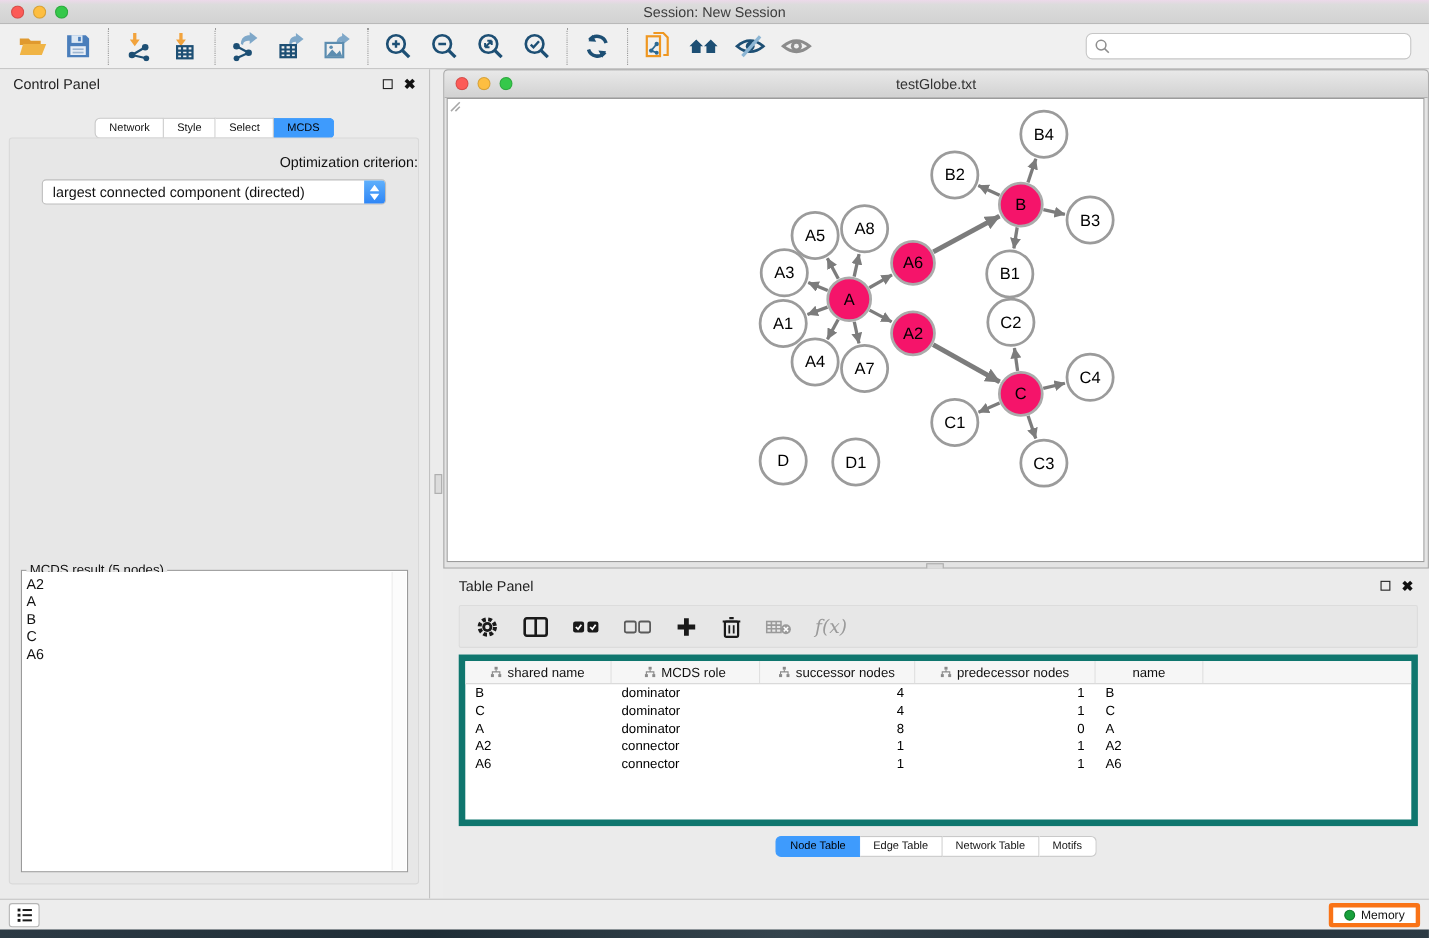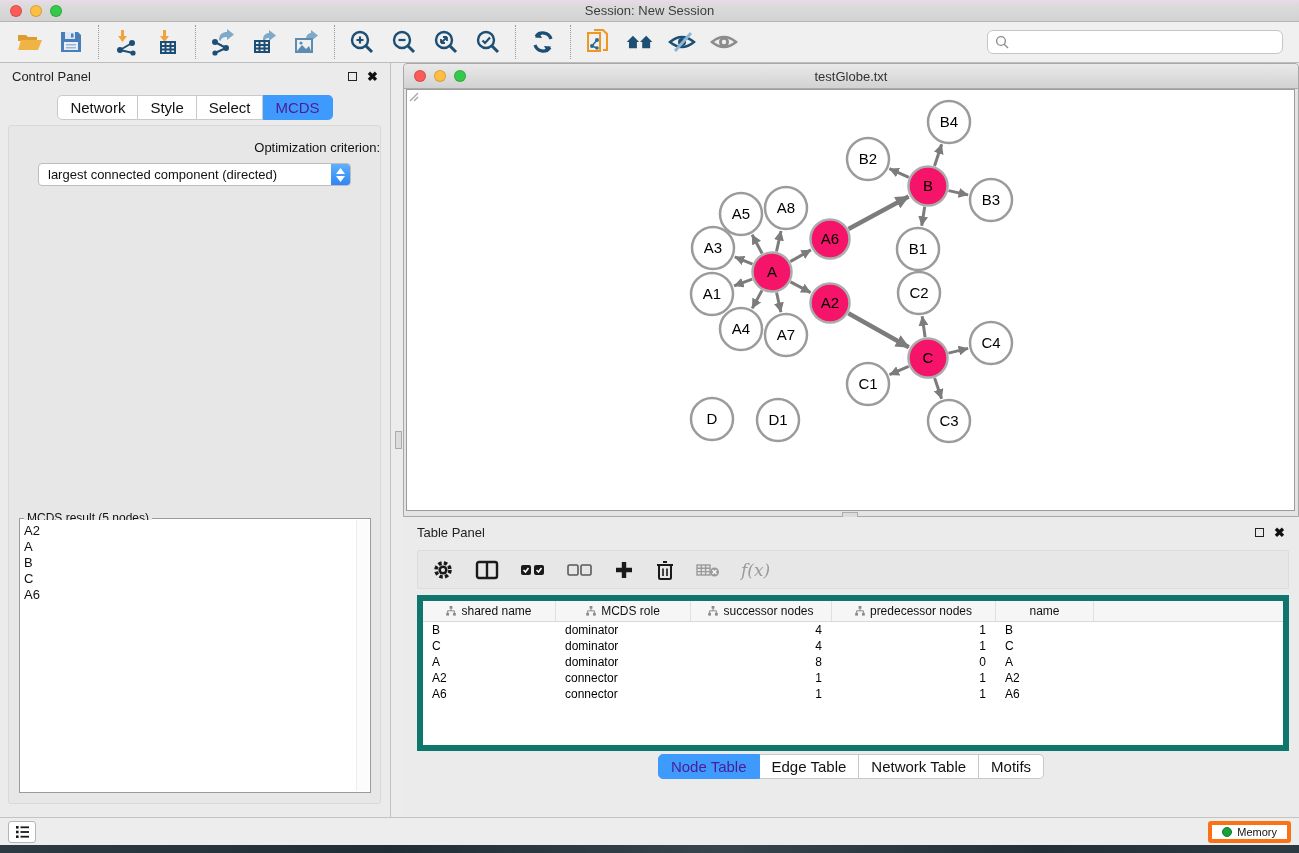--- a/index.html
+++ b/index.html
@@ -29,25 +29,25 @@
 
   
   .control-panel { position:absolute; left:0; top:63px; width:391px; height:754px; background:#ebebeb; border-right:1px solid #c2c2c2; }
   .panel-header { height:26px; display:flex; align-items:center; padding:0 12px; }
   .panel-header .ptitle { font-size:13px; color:#222; }
   .panel-header .pbtns { margin-left:auto; display:flex; gap:10px; align-items:center; }
   .float-btn { width:9px; height:9px; border:1.5px solid #222; display:inline-block; cursor:pointer; }
   .close-btn { font-size:13px; font-weight:bold; color:#111; cursor:pointer; line-height:1; }
 
   .seg-tabs { display:flex; justify-content:center; margin-top:6px; }
-  .seg-tabs .tab { font-size:15px; color:#111; background:#fff; border:1px solid #c9c9c9; border-left:none;
-    padding:3px 12px; cursor:pointer; }
+  .seg-tabs .tab { font-size:10px; color:#111; background:#fff; border:1px solid #c9c9c9; border-left:none;
+    padding:3px 12px; cursor:pointer;margin-top:12px; }
   .seg-tabs .tab:first-child { border-left:1px solid #c9c9c9; border-radius:5px 0 0 5px; }
   .seg-tabs .tab:last-child { border-radius:0 5px 5px 0; }
-  .seg-tabs .tab.active { background:#3e9bfd; border-color:#3e9bfd; color:#4c1d95; }
+  .seg-tabs .tab.active { background:#3e9bfd; border-color:#3e9bfd; color:#000000; }
 
   .cp-content { position:absolute; left:8px; right:9px; top:62px; bottom:13px; background:#e7e7e7;
     border:1px solid #d9d9d9; border-radius:3px; }
   .opt-label { text-align:right; font-size:13px; color:#111; margin-top:14px; }
   .dropdown { margin:8px auto 0; width:313px; height:23px; background:#fff; border:1px solid #bdbdbd; border-radius:4px;
     display:flex; align-items:center; cursor:pointer; }
   .dropdown .dval { flex:1; font-size:13px; color:#111; padding-left:9px; white-space:nowrap; overflow:hidden; }
   .dropdown .stepper { width:19px; height:21px; background:linear-gradient(#5fb0fc,#2f86f6); border-radius:0 3px 3px 0;
     display:flex; flex-direction:column; align-items:center; justify-content:center; gap:2px; }
   .btn-row { display:flex; justify-content:center; gap:14px; margin-top:13px; }

